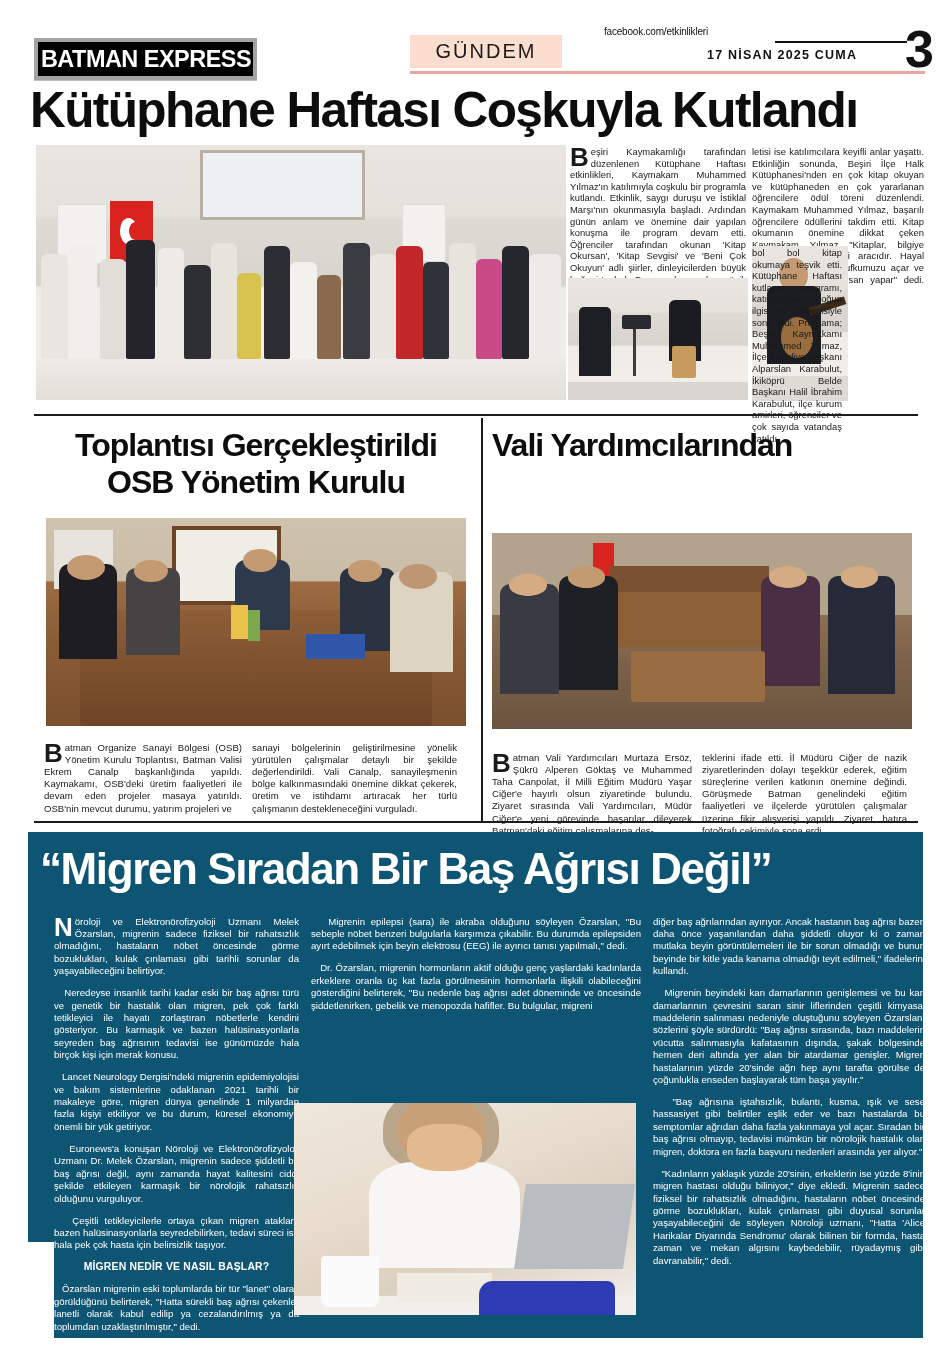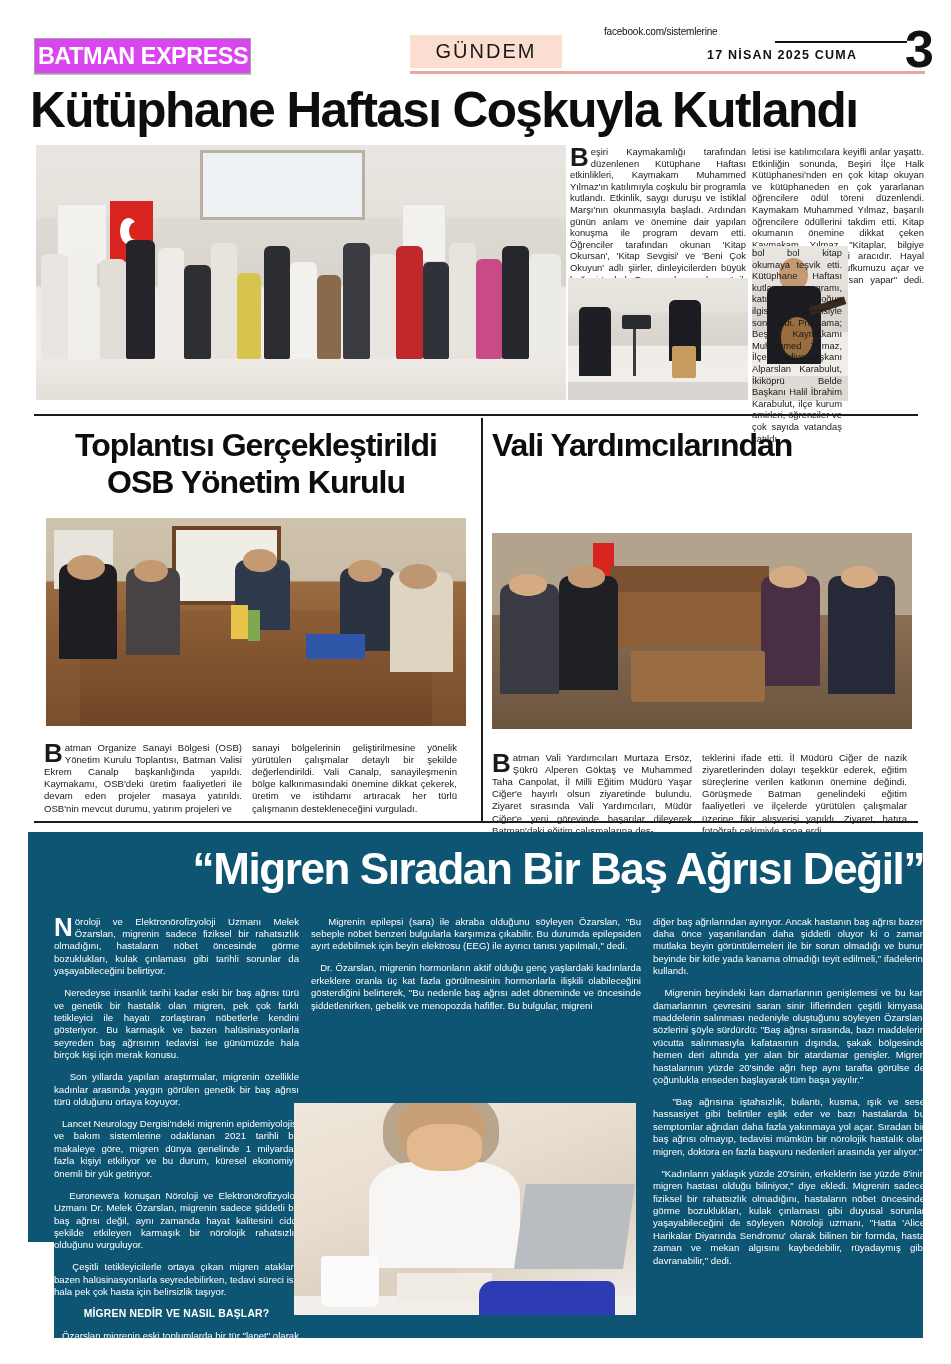--- a/index.html
+++ b/index.html
@@ -10,21 +10,21 @@
     color:#111;
     overflow:hidden;
     position:relative;
   }
   .page{position:relative;width:951px;height:1364px;}
 
   
   .masthead{position:absolute;left:0;top:0;width:951px;height:86px;}
   .logo-box{
     position:absolute;left:34px;top:38px;width:215px;height:34px;
-    background:#d946ef;border:1px solid #a3a3a3;
+    background:#000000;border:4px solid #a3a3a3;
     display:flex;align-items:center;justify-content:center;
     box-shadow:0 1px 0 rgba(0,0,0,.25);
   }
   .logo-text{
     color:#fff;font-weight:bold;font-size:23px;letter-spacing:-0.5px;
     font-family:"Liberation Sans", sans-serif;
     transform:scaleX(1.02);white-space:nowrap;
   }
   .section-tab{
     position:absolute;left:410px;top:35px;width:152px;height:33px;
@@ -115,21 +115,21 @@
   #osb-c2{left:252px;top:732px;width:205px;}
   #vali-c1{left:492px;top:742px;width:200px;}
   #vali-c2{left:702px;top:742px;width:205px;}
 
   
   .feature{
     position:absolute;left:28px;top:832px;width:895px;height:506px;
     background:#0d5572;
   }
   .feature-headline{
-    position:absolute;left:1px;top:12px;width:895px;text-align:right;
+    position:absolute;left:12px;top:12px;width:895px;text-align:left;
     color:#ffffff;font-weight:bold;font-size:44px;line-height:50px;
     letter-spacing:-1.4px;white-space:nowrap;
   }
   .fcol{
     position:absolute;color:#ffffff;font-size:9.6px;line-height:12.4px;
     text-align:justify;
   }
   .fcol .dropcap{color:#fff;font-size:26px;line-height:21px;}
   #f-c1{left:26px;top:74px;width:245px;}
   #f-c2{left:283px;top:74px;width:330px;}
@@ -195,21 +195,21 @@
   <div class="masthead">
 
     <div class="logo-box">
       <span class="logo-text"><span>BATMAN</span>&nbsp;<span>EXPRESS</span></span>
     </div>
 
     <div class="section-tab">
       <span>GÜNDEM</span>
     </div>
 
-    <div class="fb-url">facebook.com/sistemlerine</div>
+    <div class="fb-url">facebook.com/etkinlikleri</div>
     <div class="rule-black"></div>
     <div class="date-line">17 NİSAN 2025 CUMA</div>
     <div class="page-num">3</div>
     <div class="rule-red"></div>
   </div>
 
   <div class="main-headline">Kütüphane Haftası Coşkuyla Kutlandı</div>
 
   <div class="photo p-group" id="photo-top-group">
     <div class="photo-inner">
@@ -340,21 +340,20 @@
   <div class="mid-body" id="vali-c2">
     <p><span>teklerini ifade etti. İl Müdürü Ciğer de nazik ziyaretlerinden dolayı teşekkür ederek, eğitim süreçlerine verilen katkının önemine değindi. Görüşmede Batman genelindeki eğitim faaliyetleri ve ilçelerde yürütülen çalışmalar üzerine fikir alışverişi yapıldı. Ziyaret, hatıra fotoğrafı çekimiyle sona erdi.</span></p>
   </div>
 
   <div class="feature">
     <div class="feature-headline">“Migren Sıradan Bir Baş Ağrısı Değil”</div>
 
     <div class="fcol" id="f-c1">
       <p><span class="dropcap">N</span><span>öroloji ve Elektronörofizyoloji Uzmanı Melek Özarslan, migrenin sadece fiziksel bir rahatsızlık olmadığını, hastaların nöbet öncesinde görme bozuklukları, kulak çınlaması gibi tarihli sorunlar da yaşayabileceğini belirtiyor.</span></p>
       <p>&nbsp;&nbsp;&nbsp;<span>Neredeyse insanlık tarihi kadar eski bir baş ağrısı türü ve genetik bir hastalık olan migren, pek çok farklı tetikleyici ile hayatı zorlaştıran nöbetlerle kendini gösteriyor. Bu karmaşık ve bazen halüsinasyonlarla seyreden baş ağrısının tedavisi ise günümüzde hala birçok kişi için merak konusu.</span></p>
-      <p>&nbsp;&nbsp;&nbsp;<span>Son yıllarda yapılan araştırmalar, migrenin özellikle kadınlar arasında yaygın görülen genetik bir baş ağrısı türü olduğunu ortaya koyuyor.</span></p>
       <p>&nbsp;&nbsp;&nbsp;<span>Lancet Neurology Dergisi'ndeki migrenin epidemiyolojisi ve bakım sistemlerine odaklanan 2021 tarihli bir makaleye göre, migren dünya genelinde 1 milyardan fazla kişiyi etkiliyor ve bu durum, küresel ekonomiye önemli bir yük getiriyor.</span></p>
       <p>&nbsp;&nbsp;&nbsp;<span>Euronews'a konuşan Nöroloji ve Elektronörofizyoloji Uzmanı Dr. Melek Özarslan, migrenin sadece şiddetli bir baş ağrısı değil, aynı zamanda hayat kalitesini ciddi şekilde etkileyen karmaşık bir nörolojik rahatsızlık olduğunu vurguluyor.</span></p>
       <p>&nbsp;&nbsp;&nbsp;<span>Çeşitli tetikleyicilerle ortaya çıkan migren atakları, bazen halüsinasyonlarla seyredebilirken, tedavi süreci ise hala pek çok hasta için belirsizlik taşıyor.</span></p>
       <span class="fsub">MİGREN NEDİR VE NASIL BAŞLAR?</span>
       <p>&nbsp;&nbsp;&nbsp;<span>Özarslan migrenin eski toplumlarda bir tür "lanet" olarak görüldüğünü belirterek, "Hatta sürekli baş ağrısı çekenler lanetli olarak kabul edilip ya cezalandırılmış ya da toplumdan uzaklaştırılmıştır," dedi.</span></p>
 
     </div>
 
     <div class="fcol" id="f-c2">
       <p>&nbsp;&nbsp;&nbsp;<span>Migrenin epilepsi (sara) ile akraba olduğunu söyleyen Özarslan, "Bu sebeple nöbet benzeri bulgularla karşımıza çıkabilir. Bu durumda epilepsiden ayırt edebilmek için beyin elektrosu (EEG) ile ayırıcı tanısı yapılmalı," dedi.</span></p>

